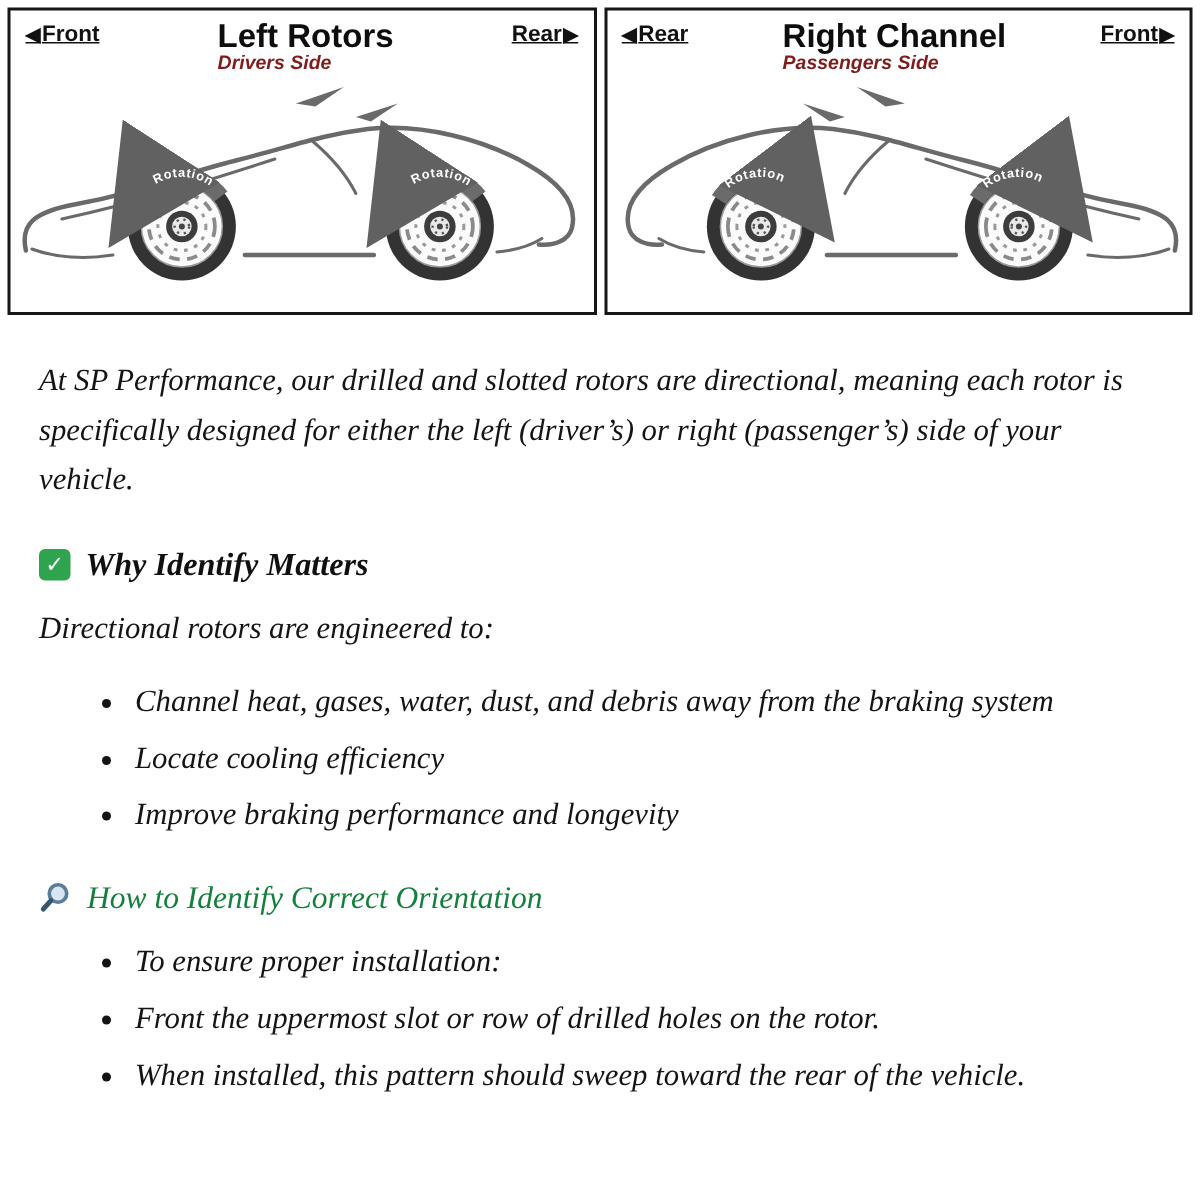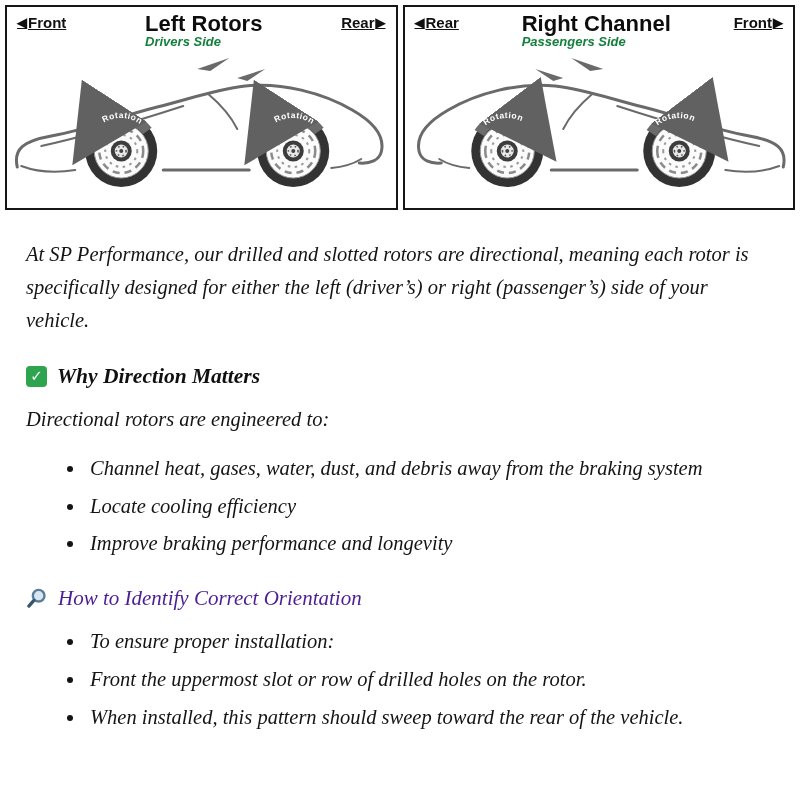--- a/index.html
+++ b/index.html
@@ -9,30 +9,30 @@
   .diagram-row{display:flex;gap:5px;padding:5px 5px 6px 5px;box-sizing:border-box;}
   .panel{flex:1;border:2px solid #161616;background:#fff;height:205px;box-sizing:border-box;
          overflow:hidden;}
   .panel-header{display:flex;justify-content:space-between;align-items:flex-start;
          padding:5px 10px 0 10px;font-family:"Liberation Sans", sans-serif;}
   .dir-label{font-weight:bold;font-size:15px;color:#111;text-decoration:underline;
          white-space:nowrap;display:flex;align-items:center;gap:1px;margin-top:2px;}
   .dir-arrow{font-size:13px;text-decoration:none;}
   .panel-titles{line-height:1.05;}
   .panel-title{font-weight:bold;font-size:22px;color:#0d0d0d;}
-  .panel-subtitle{font-weight:bold;font-style:italic;font-size:13px;color:#15803d;}
+  .panel-subtitle{font-weight:bold;font-style:italic;font-size:13px;color:#7f1d1d;}
   .car-svg{display:block;width:100%;height:150px;}
   .rot-text{fill:#ffffff;font-family:"Liberation Sans", sans-serif;font-size:8.5px;
          font-weight:bold;letter-spacing:.5px;}
   
   .article{padding:10px 28px 20px 26px;font-style:italic;}
   .article p{font-size:20.5px;line-height:1.62;margin:12px 0 16px 0;}
   .sec-head{display:flex;align-items:center;gap:10px;margin:26px 0 14px 0;}
   .sec-head .txt-bold{font-size:21.5px;font-weight:bold;color:#101010;}
-  .sec-head .txt-plain{font-size:21px;font-weight:normal;color:#4c1d95;}
+  .sec-head .txt-plain{font-size:21px;font-weight:normal;color:#15803d;}
   .check-icon{display:inline-flex;align-items:center;justify-content:center;
          width:21px;height:21px;border-radius:4px;background:#2ea44f;color:#fff;
          font-size:15px;font-weight:bold;font-family:"DejaVu Sans", sans-serif;flex:0 0 auto;}
   ul.blist{margin:8px 0 14px 0;padding-left:44px;}
   ul.blist li{font-size:20.5px;line-height:1.6;margin:5px 16px;padding-left:4px;}
   .mag-icon{flex:0 0 auto;}
 </style>
 </head>
 <body>
 
@@ -176,21 +176,21 @@
       </svg>
     </div>
   </div>
 
   <div class="article">
 
     <p>At SP Performance, our drilled and slotted rotors are directional, meaning each rotor is specifically designed for either the left (driver’s) or right (passenger’s) side of your vehicle.</p>
 
     <div class="sec-head">
       <span class="check-icon">✓</span>
-      <span class="txt-bold">Why Direction Matters</span>
+      <span class="txt-bold">Why Identify Matters</span>
     </div>
 
     <p>Directional rotors are engineered to:</p>
 
     <ul class="blist">
       <li>Channel heat, gases, water, dust, and debris away from the braking system</li>
       <li>Locate cooling efficiency</li>
       <li>Improve braking performance and longevity</li>
     </ul>
 

